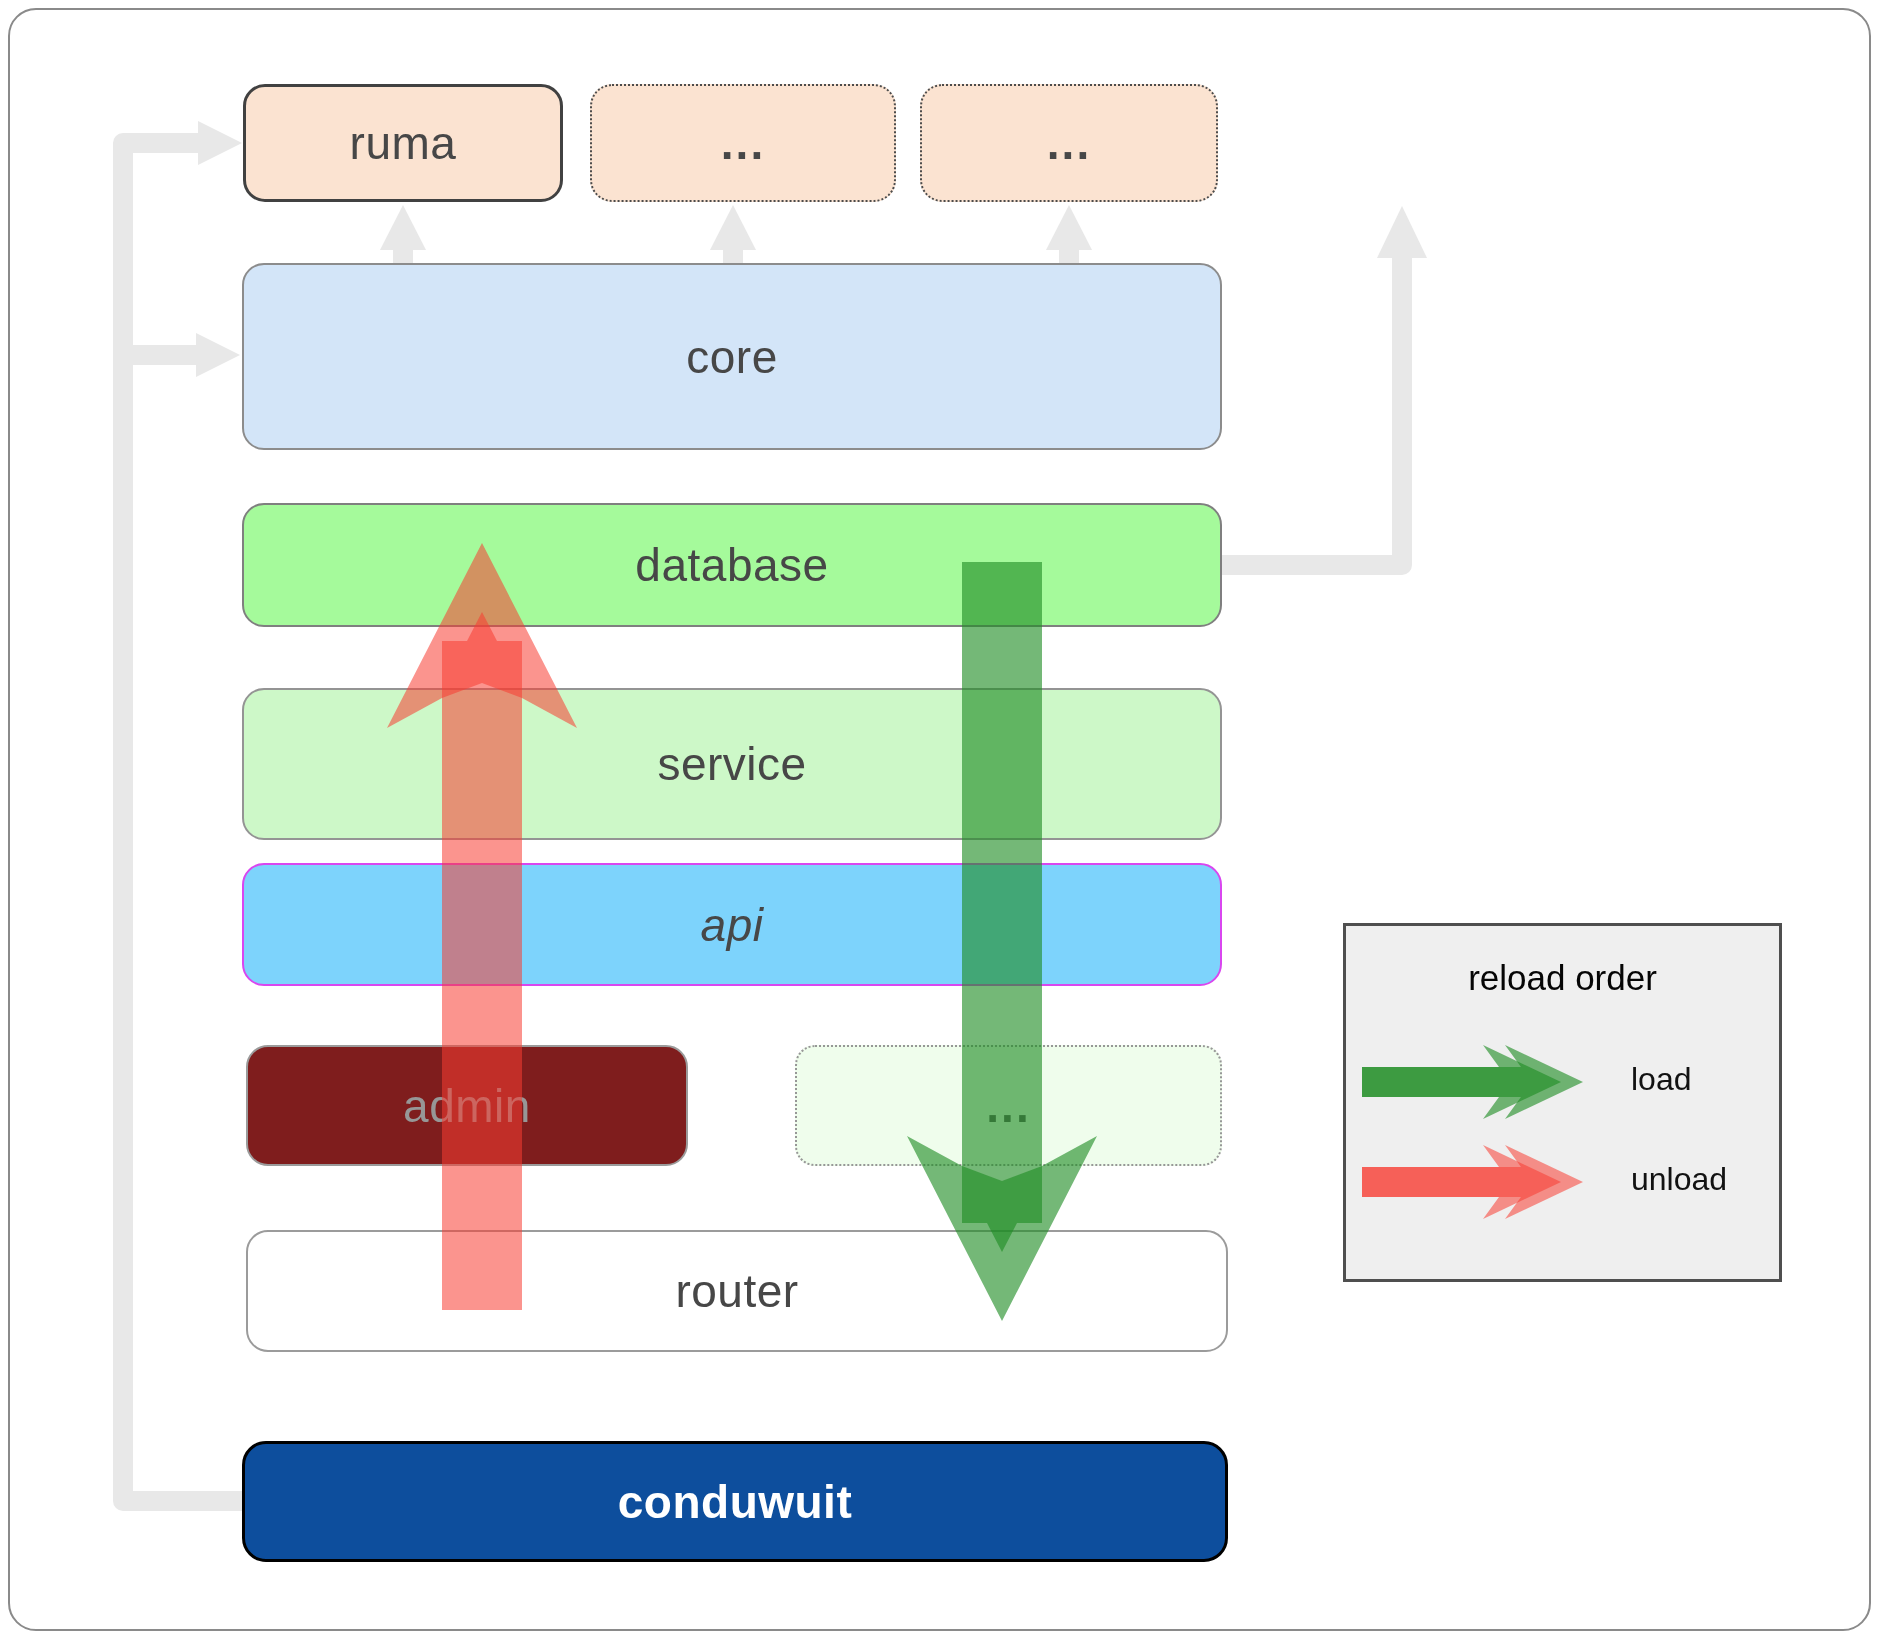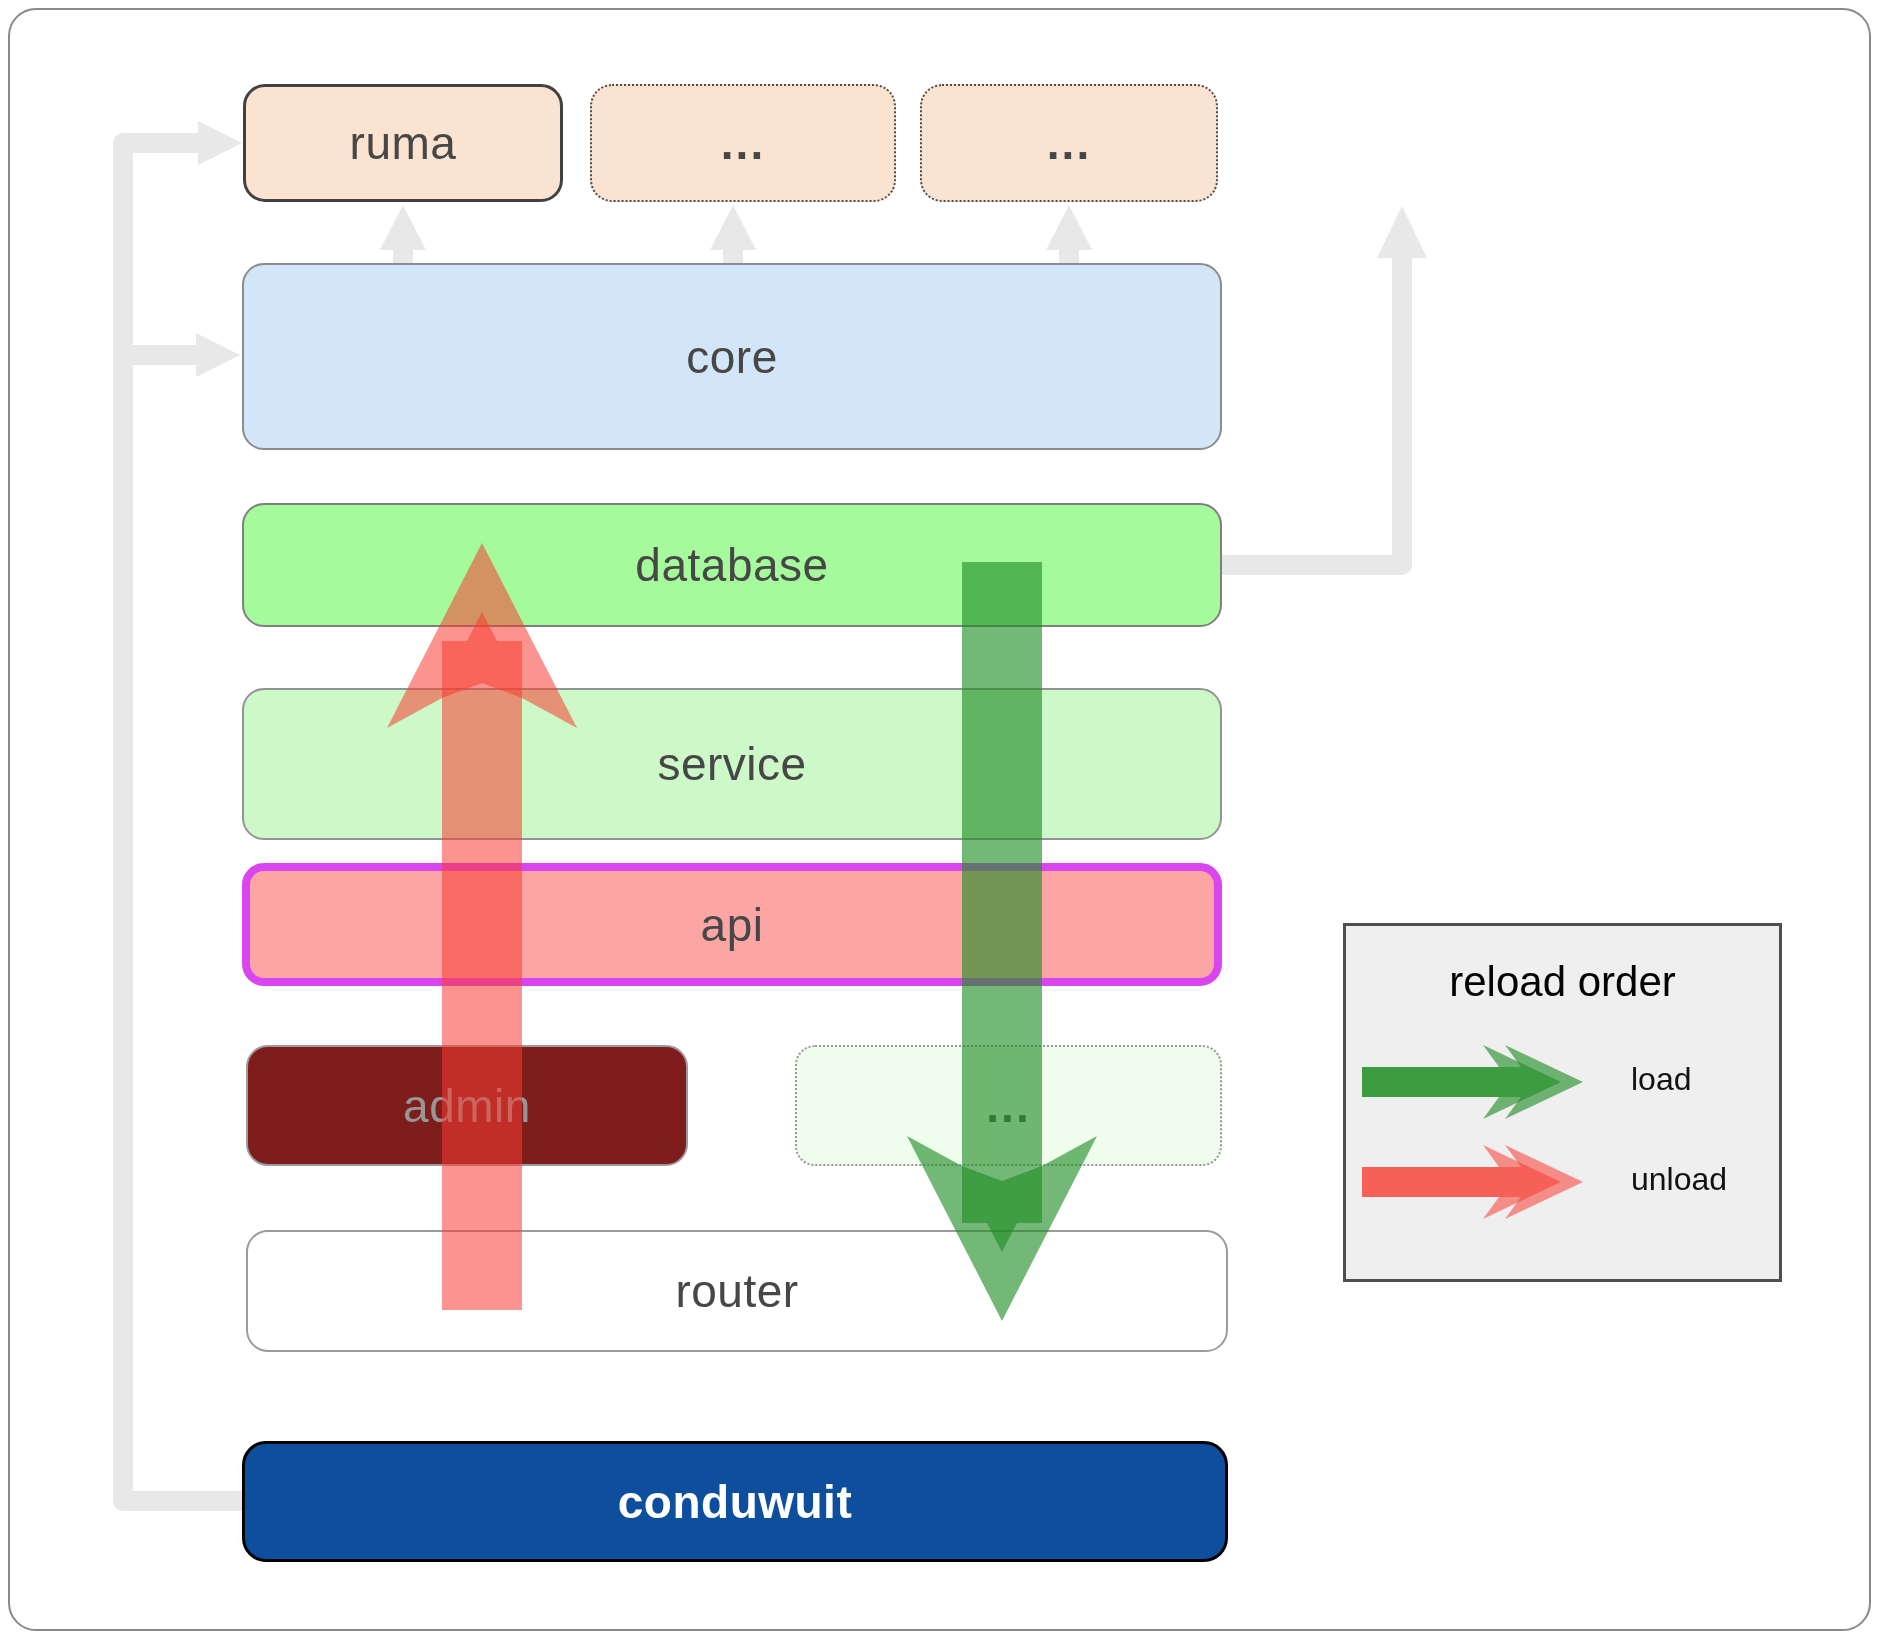--- a/index.html
+++ b/index.html
@@ -15,32 +15,32 @@
   .node{
     position:absolute;display:flex;align-items:center;justify-content:center;
     box-sizing:border-box;border-radius:22px;font-size:46px;color:#474747;
     letter-spacing:0.5px;z-index:2;
   }
   .node.peach{background:#fbe3d1;border:3px solid #414141;}
   .node.peach.dotted{border:2px dotted #4c4c4c;}
   .node.core{background:#d3e5f8;border:2px solid #8c8c8c;}
   .node.database{background:#a5fa9b;border:2px solid #7f7f7f;}
   .node.service{background:#cdf8c8;border:2px solid #949494;}
-  .node.api{background:#fca5a5;border:8px solid #d946ef;}
+  .node.api{background:#7dd3fc;border:2px solid #d946ef;font-style:italic;}
   .node.admin{background:#7f1d1d;border:2px solid #9b9b9b;color:#979797;}
   .node.extadmin{background:#effdec;border:2px dotted #979797;color:#5a5a5a;border-radius:20px;}
   .node.router{background:#ffffff;border:2px solid #9b9b9b;}
   .node.conduwuit{background:#0d4e9d;border:3px solid #000000;color:#ffffff;border-radius:24px;}
   .legend{
     position:absolute;left:1343px;top:923px;width:439px;height:359px;
     background:#efefef;border:3px solid #4f4f4f;box-sizing:border-box;z-index:1;
   }
   .legend-title{
     position:absolute;left:0;top:32px;width:100%;text-align:center;
-    font-size:42px;color:#050505;
+    font-size:35px;color:#050505;
   }
   .legend-label{
     position:absolute;font-size:32px;color:#121212;text-align:right;
   }
   .dots{font-weight:bold;letter-spacing:2px;}
 </style>
 </head>
 <body>
 
 <div class="stage">

